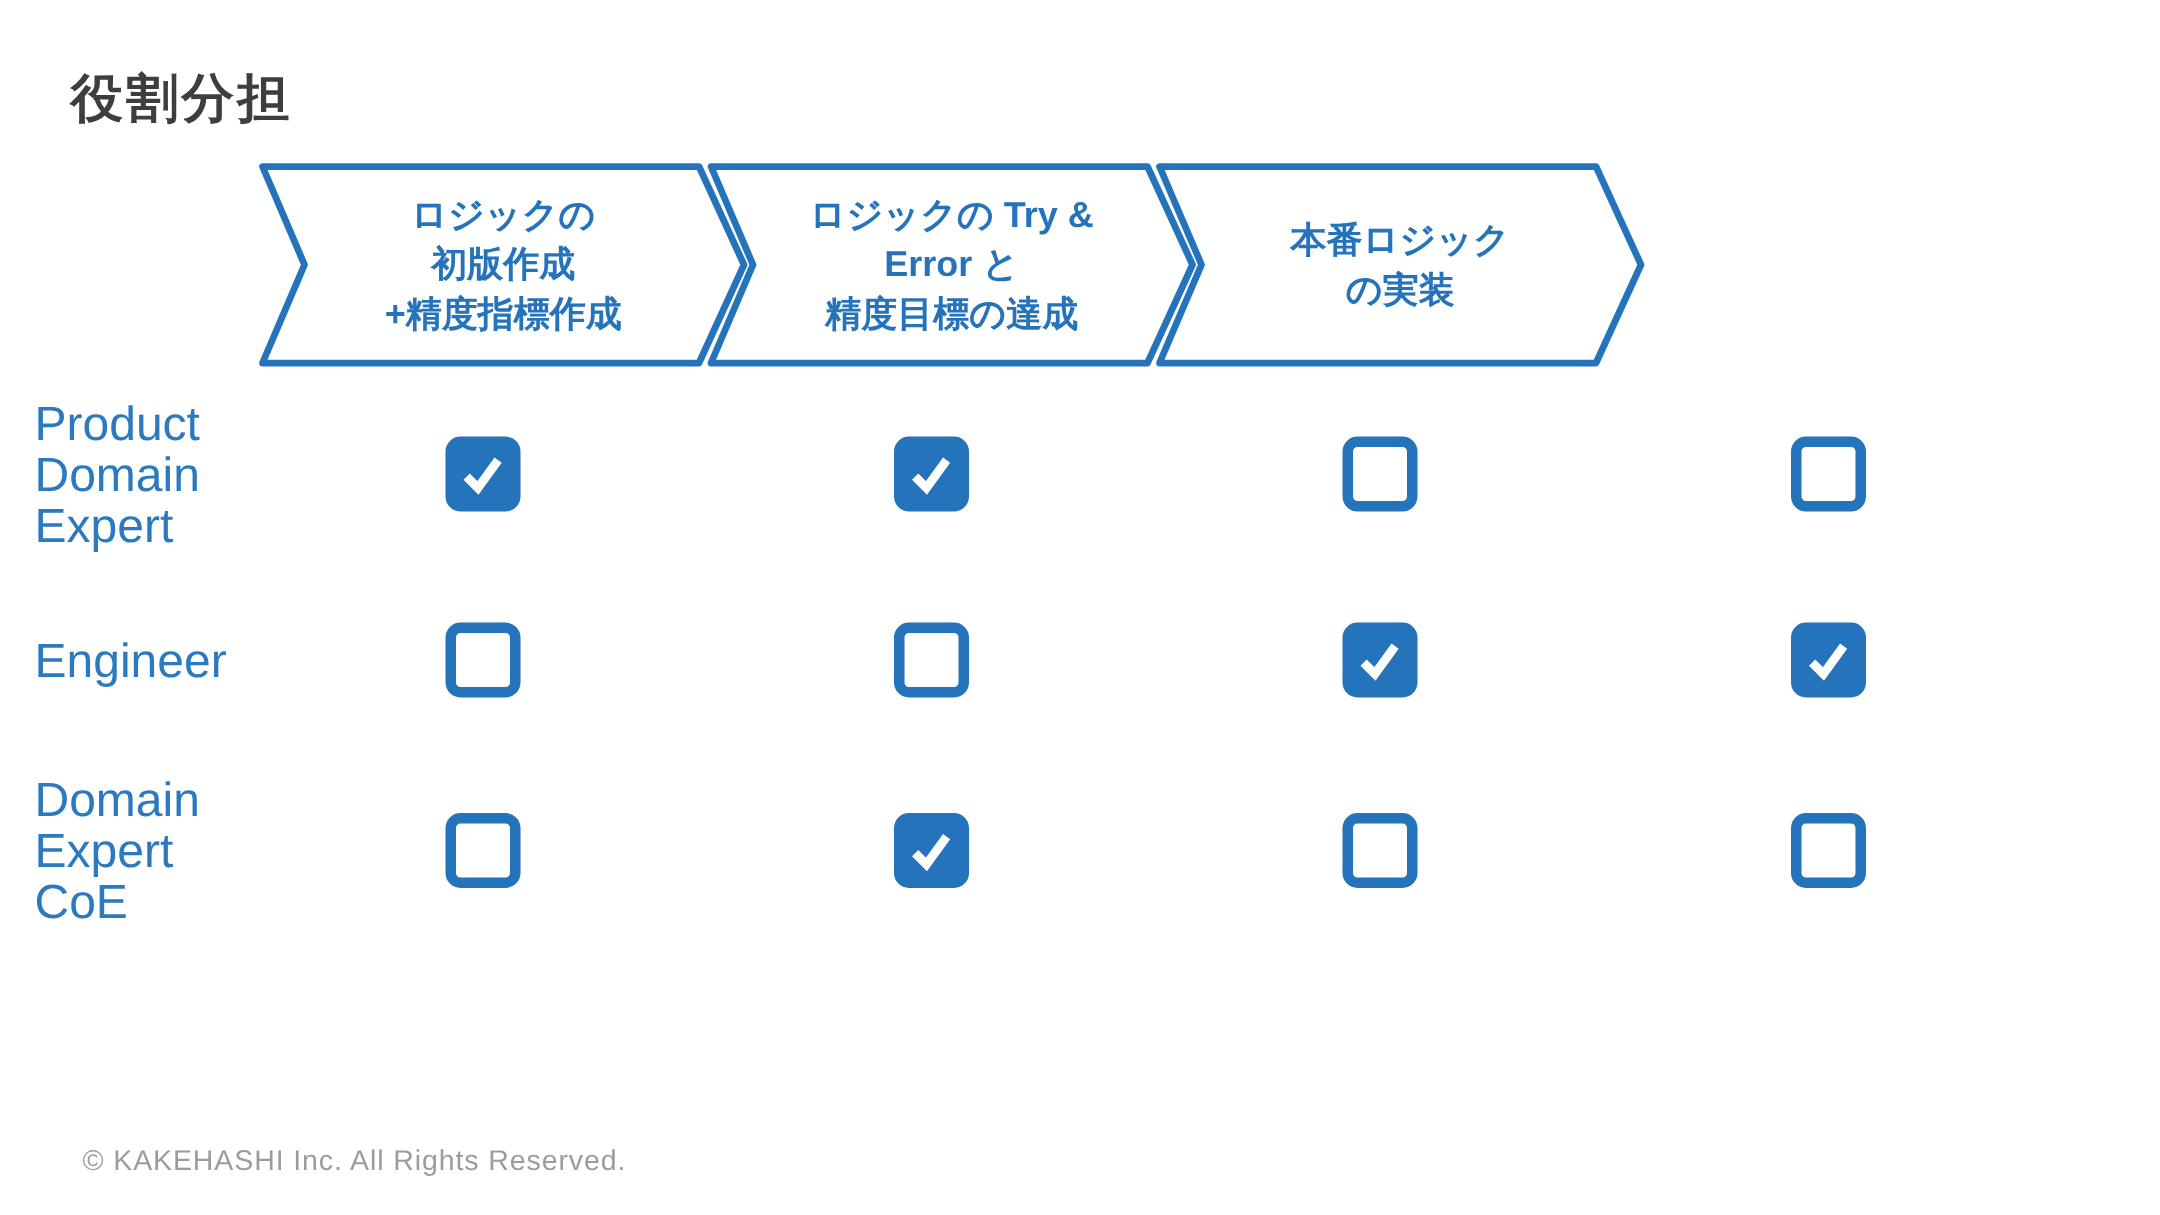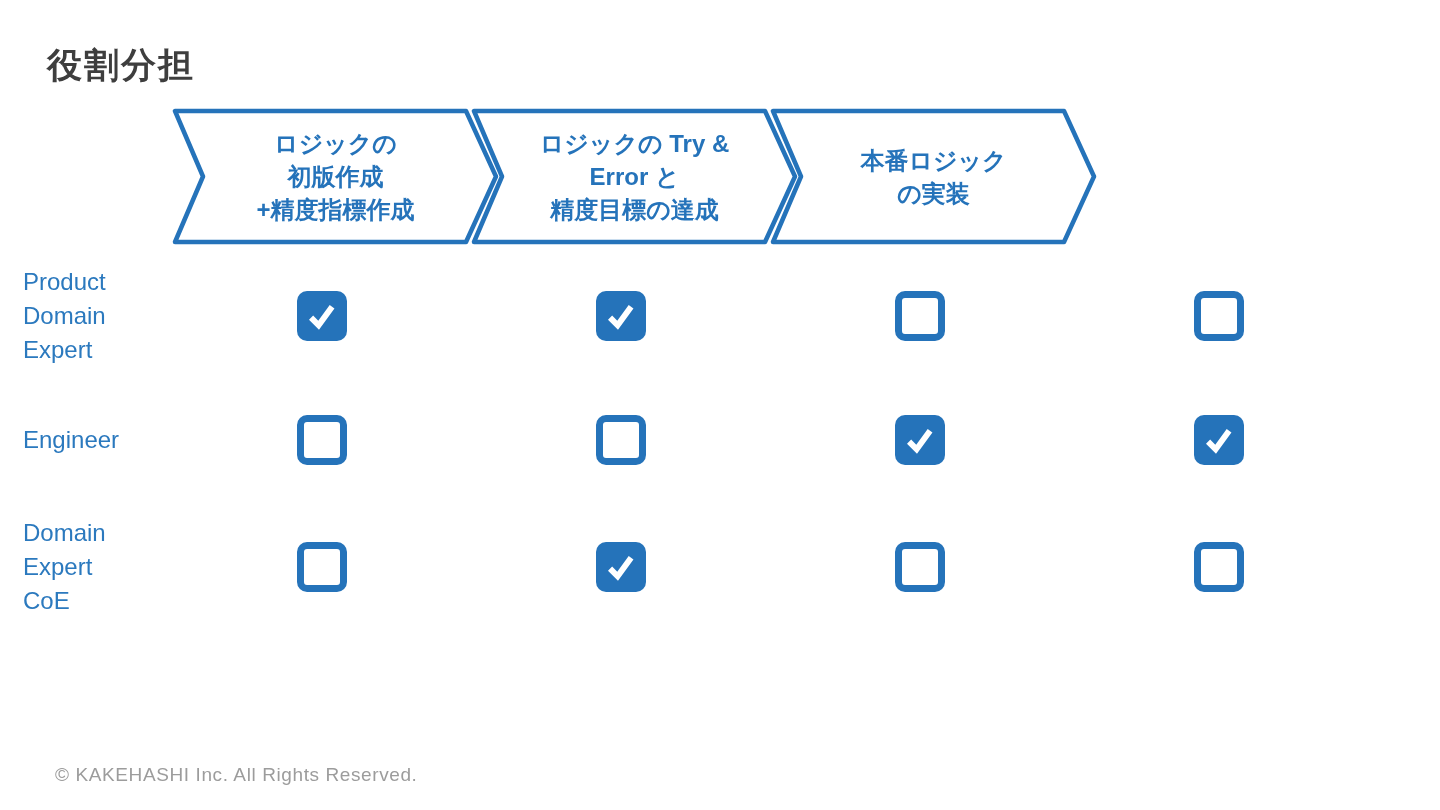--- a/index.html
+++ b/index.html
@@ -57,21 +57,21 @@
   .matrix{
     position:absolute;left:23px;top:256px;
   }
   .matrix-row{
     display:flex;align-items:center;
   }
   .matrix-row.r0,.matrix-row.r1{height:120px;}
   .matrix-row.r2,.matrix-row.r3{height:127px;}
   .role-label{
     width:149px;
-    font-size:24px;line-height:34px;
+    font-size:32px;line-height:34px;
     color:var(--label-text);
     white-space:pre-line;
   }
   .cell{
     width:299px;height:100%;
     display:flex;align-items:center;justify-content:center;
   }
   .checkbox{
     width:50px;height:50px;
     border-radius:10px;

